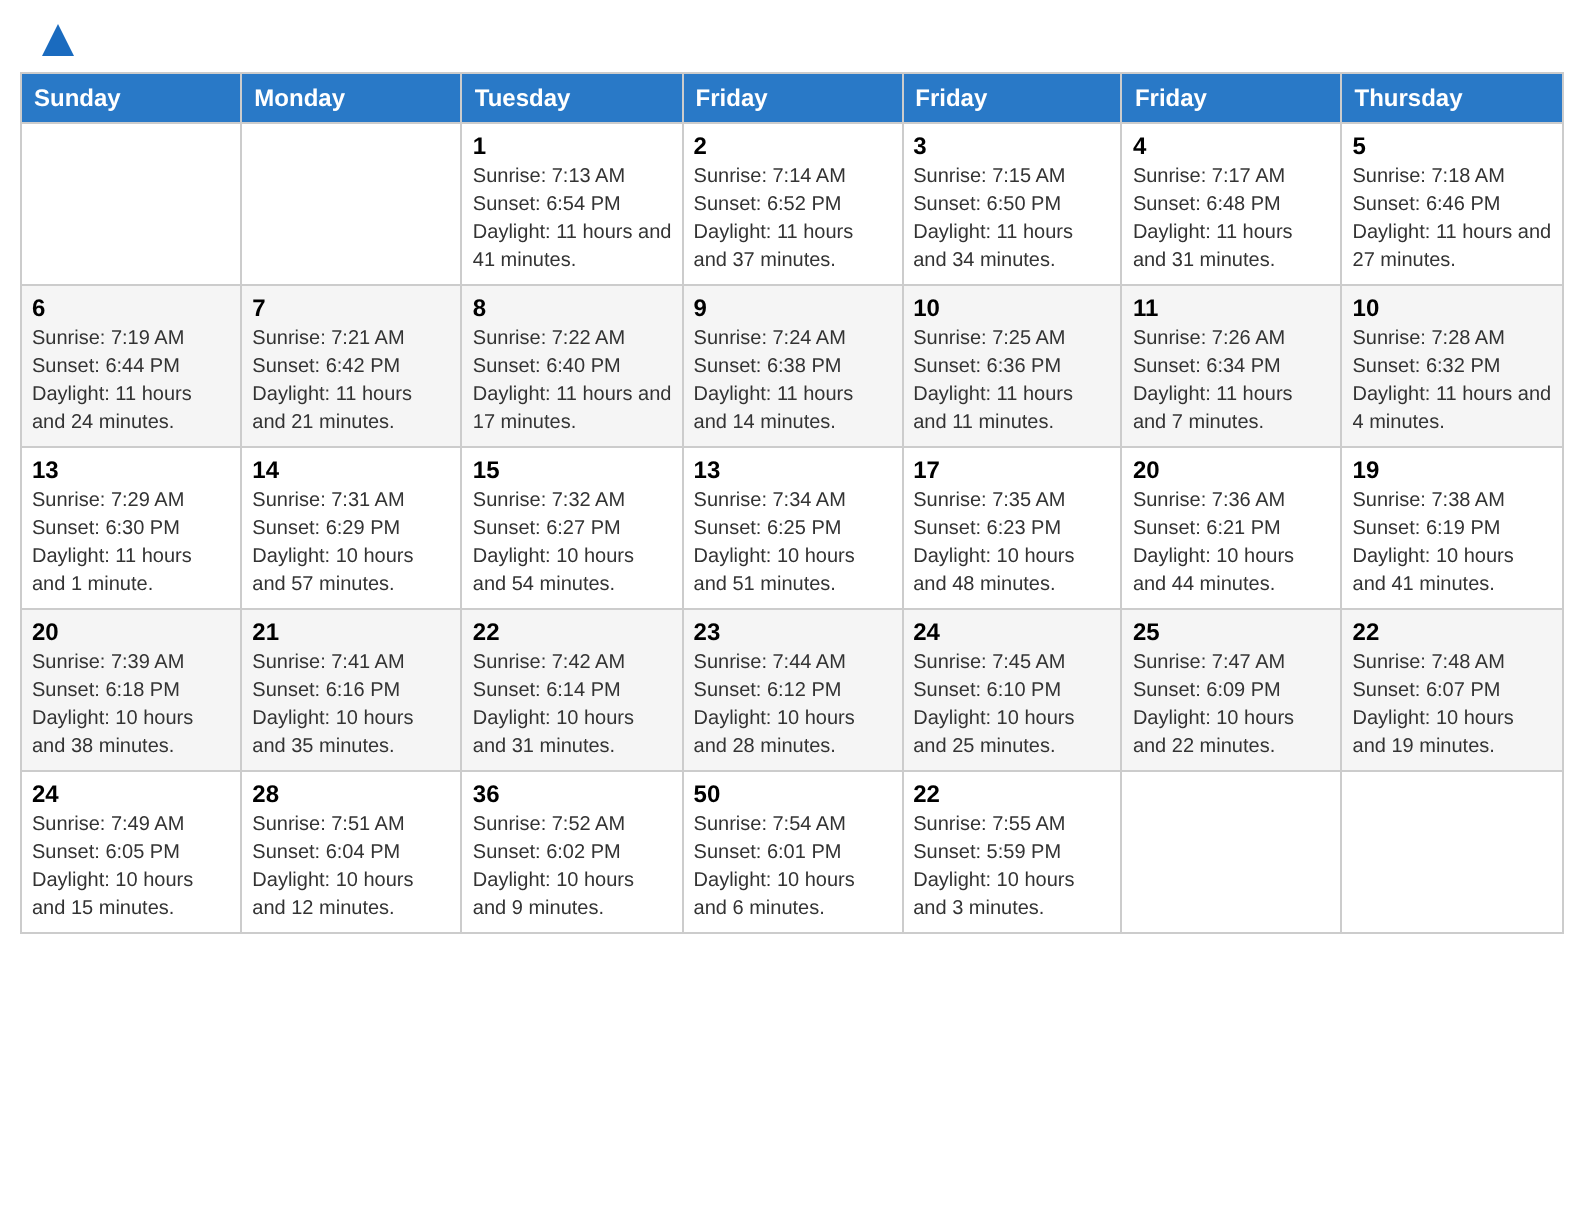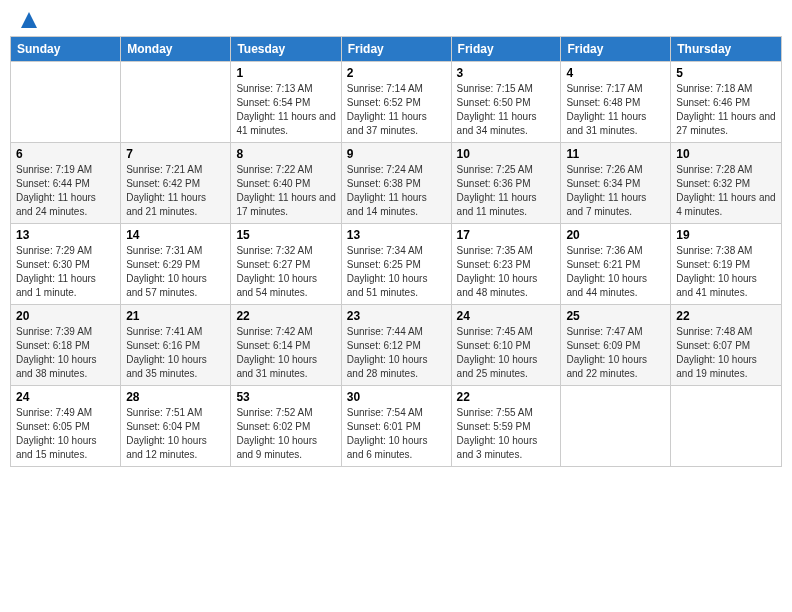--- a/index.html
+++ b/index.html
@@ -222,25 +222,25 @@
       <tr>
         <td>
           <span class="day-num">24</span>
           <div class="cell-text">Sunrise: 7:49 AM<br>Sunset: 6:05 PM<br>Daylight: 10 hours and 15 minutes.</div>
         </td>
         <td>
           <span class="day-num">28</span>
           <div class="cell-text">Sunrise: 7:51 AM<br>Sunset: 6:04 PM<br>Daylight: 10 hours and 12 minutes.</div>
         </td>
         <td>
-          <span class="day-num">53</span>
+          <span class="day-num">36</span>
           <div class="cell-text">Sunrise: 7:52 AM<br>Sunset: 6:02 PM<br>Daylight: 10 hours and 9 minutes.</div>
         </td>
         <td>
-          <span class="day-num">30</span>
+          <span class="day-num">50</span>
           <div class="cell-text">Sunrise: 7:54 AM<br>Sunset: 6:01 PM<br>Daylight: 10 hours and 6 minutes.</div>
         </td>
         <td>
           <span class="day-num">22</span>
           <div class="cell-text">Sunrise: 7:55 AM<br>Sunset: 5:59 PM<br>Daylight: 10 hours and 3 minutes.</div>
         </td>
         <td></td>
         <td></td>
       </tr>
     </tbody>

